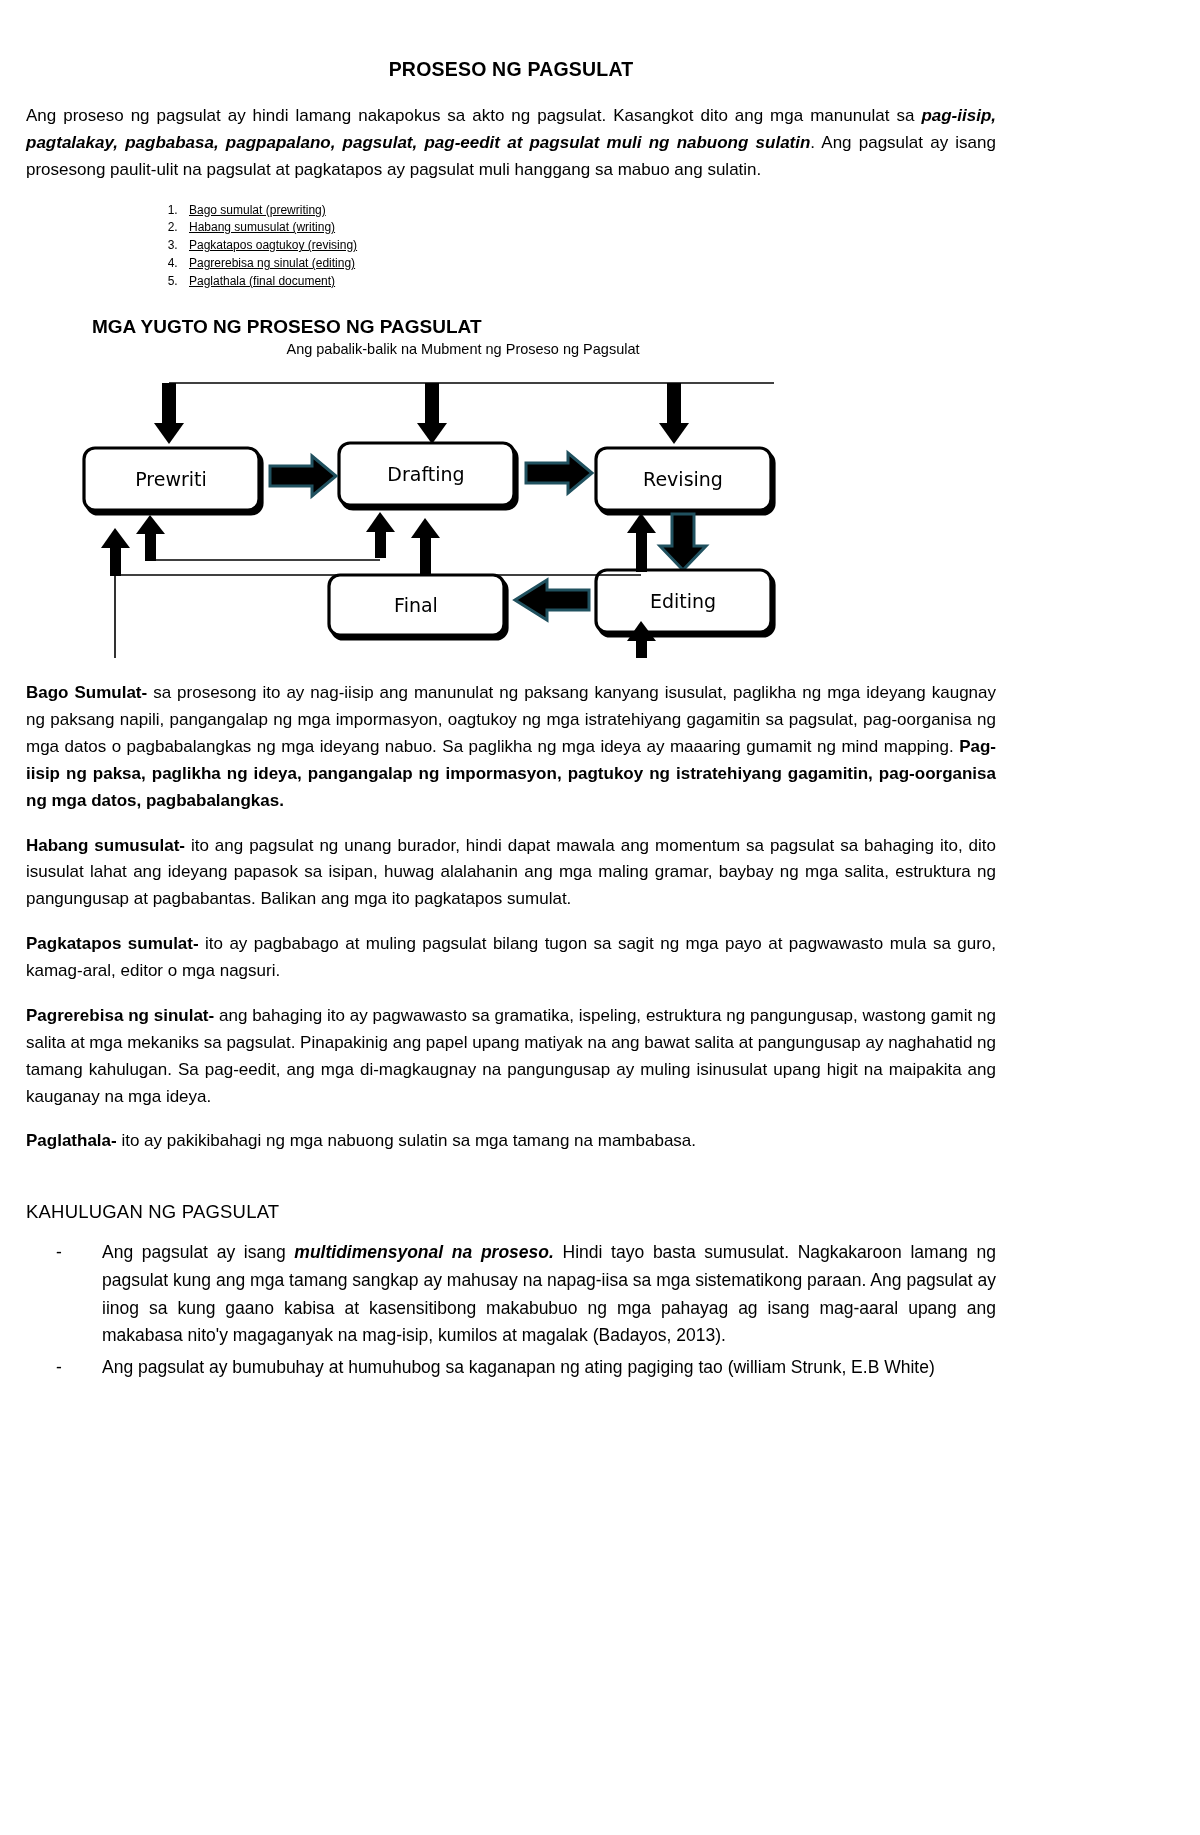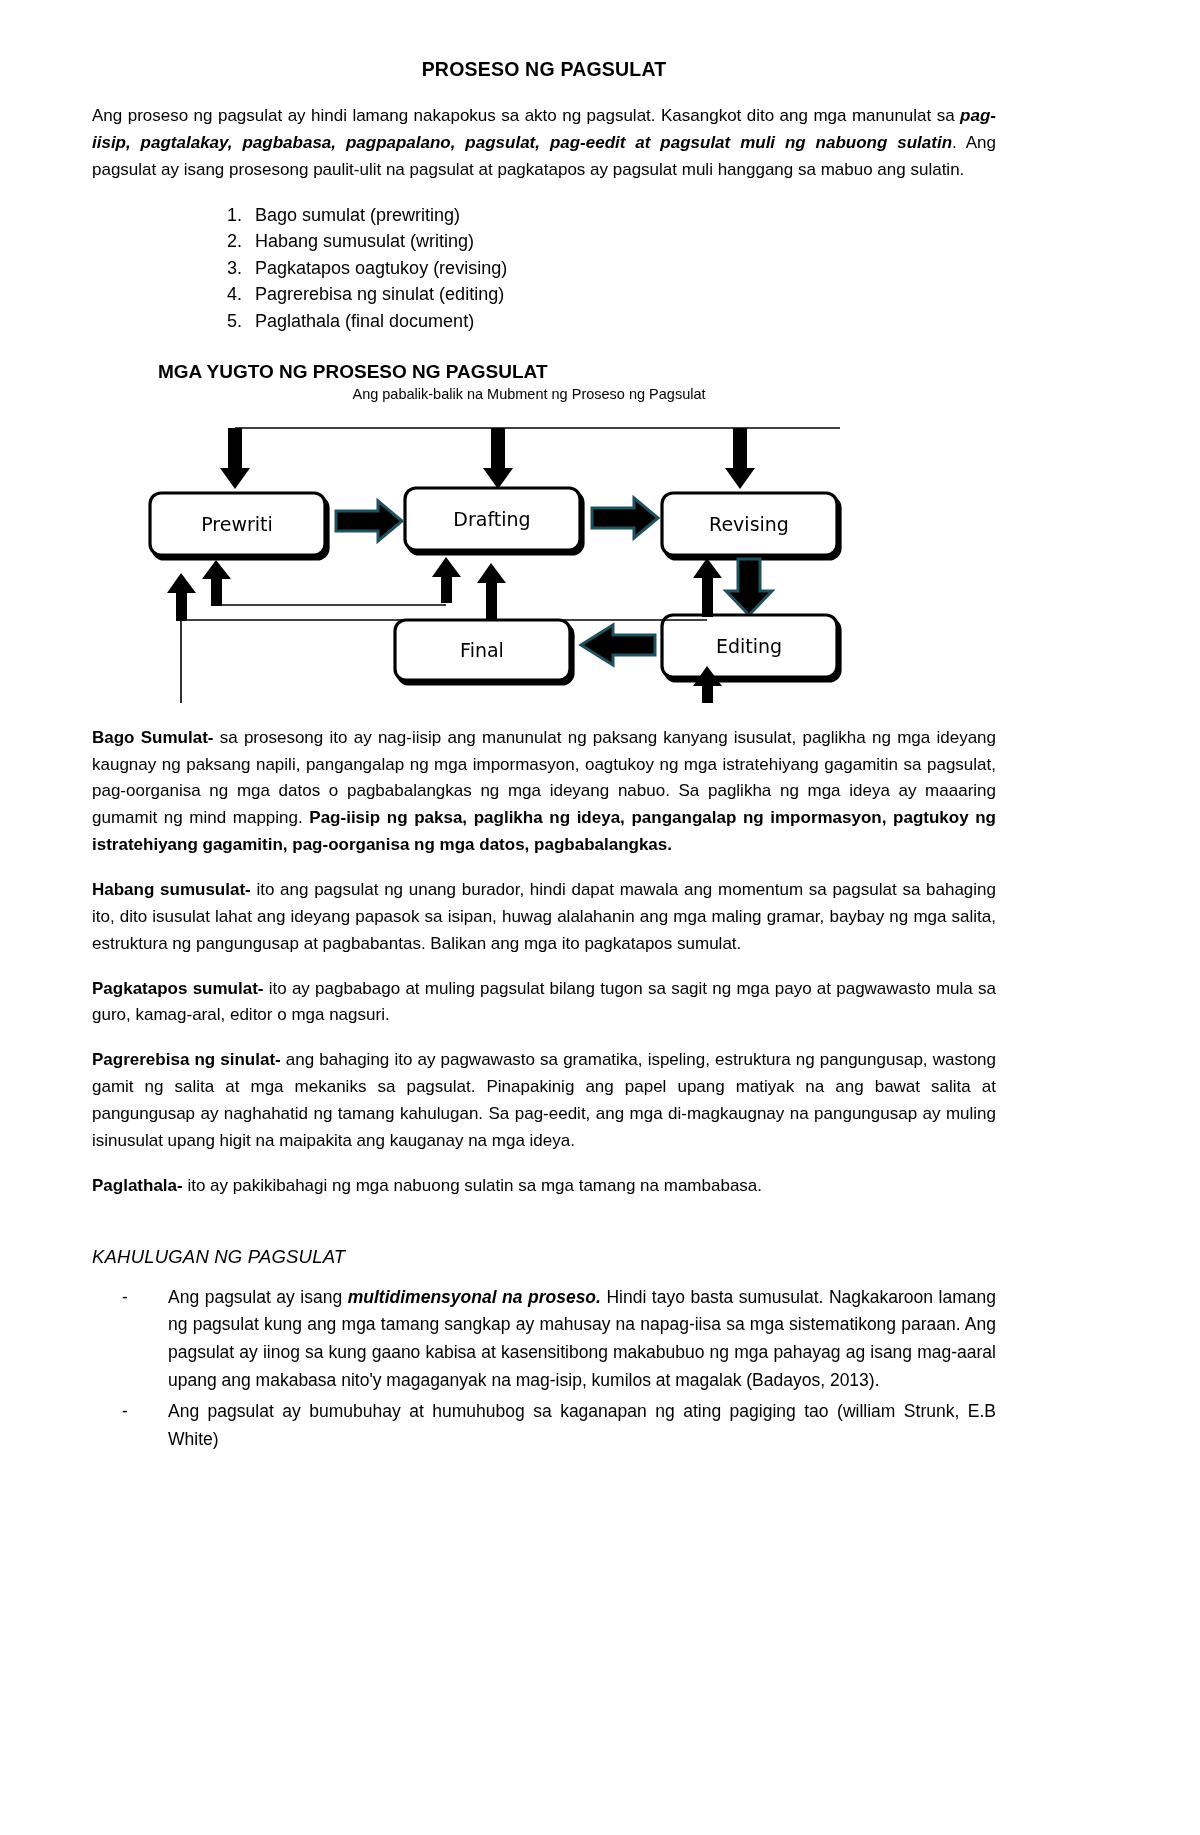--- a/index.html
+++ b/index.html
@@ -7,21 +7,21 @@
   body {
     width: 1200px;
     min-height: 1835px;
     background: #ffffff;
     font-family: "Liberation Sans", sans-serif;
     color: #000000;
   }
   .page {
     width: 1196px;
     min-height: 1835px;
-    padding: 52px 200px 40px 92px;
+    padding: 52px 200px 40px 26px;
     position: relative;
   }
   .doc-title {
     text-align: center;
     font-size: 19.5px;
     font-weight: bold;
     letter-spacing: .2px;
     margin: 6px 0 22px 0;
   }
   p.body {
@@ -31,22 +31,23 @@
     margin: 0 0 18px 0;
   }
   .intro { margin-bottom: 20px; }
   b, .b { font-weight: bold; }
   .bi { font-weight: bold; font-style: italic; }
   .i { }
 
   ol.numlist {
     margin: 0 0 26px 0;
     padding-left: 155px;
-    font-size: 18px;
+    font-size: 12px;
     line-height: 1.48;
+    text-decoration: underline;
   }
   ol.numlist li { padding-left: 8px; margin: 0; }
 
   
   .diagram-wrap {
     position: relative;
     width: 760px;
     height: 340px;
     margin: 4px 0 24px 48px;
   }
@@ -69,21 +70,20 @@
     font-size: 19px;
     fill: #000;
     text-anchor: middle;
     dominant-baseline: middle;
   }
   h2.kahulugan {
     font-size: 18.5px;
     font-weight: normal;
     letter-spacing: .2px;
     margin: 46px 0 16px 0;
-    font-style: italic;
   }
   ul.dashlist {
     list-style: none;
     margin: 0;
     padding-left: 30px;
     font-size: 17.5px;
     line-height: 1.58;
   }
   ul.dashlist li {
     position: relative;

